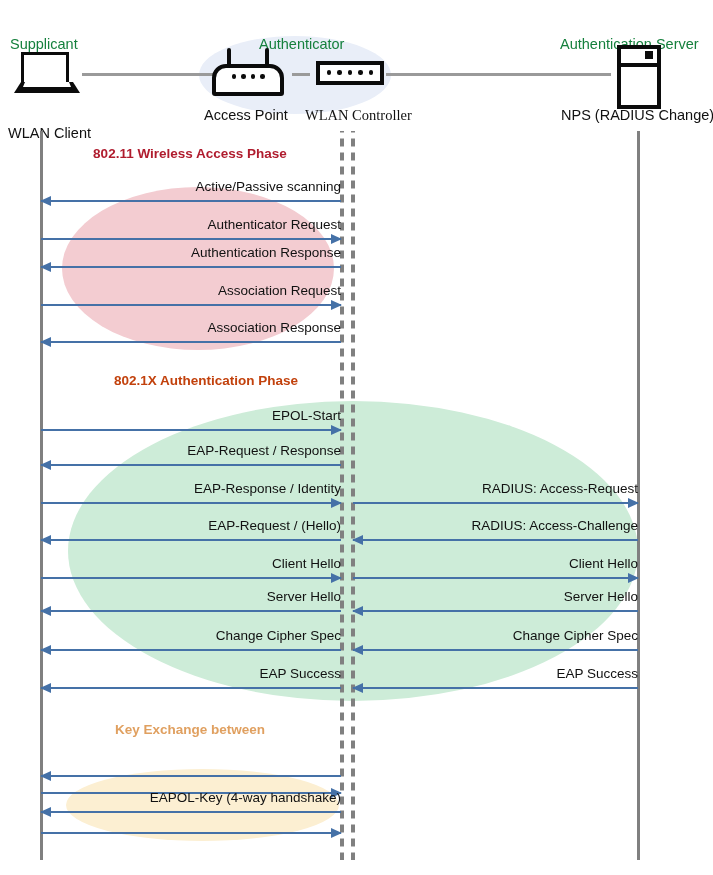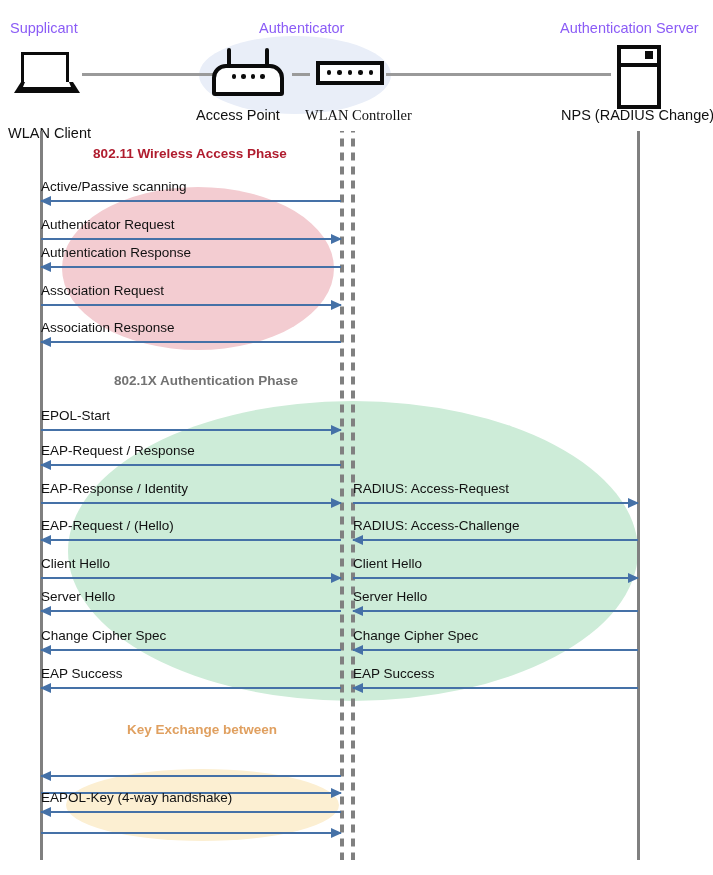--- a/index.html
+++ b/index.html
@@ -12,23 +12,24 @@
     width:713px;
     height:875px;
     background:#ffffff;
     overflow:hidden;
   }
 
   
   .actor-title{
     position:absolute;
     font-size:14.5px;
-    color:#8b5cf6;
+    color:#15803d;
     white-space:nowrap;
     letter-spacing:0px;
+    margin-top:16px;
   }
   .actor-caption{
     position:absolute;
     font-size:14.5px;
     color:#111111;
     white-space:nowrap;
   }
 
   .auth-blob{
     position:absolute;
@@ -158,21 +159,21 @@
     border-left:11px solid #4571a7;
   }
   .msg.to-left .head{
     left:-1px;
     border-right:11px solid #4571a7;
   }
   .msg .caption{
     position:absolute;
     left:0;right:0;
     bottom:6px;
-    text-align:left;
+    text-align:right;
     font-size:13.5px;
     color:#111111;
     white-space:nowrap;
   }
 </style>
 </head>
 <body>
 
 <div id="stage">
 
@@ -223,36 +224,36 @@
 
   <div class="icon-wrap" style="left:617px; top:45px;">
     <div class="server">
       <div class="case"></div>
       <div class="bay"></div>
       <div class="led"></div>
     </div>
   </div>
 
   <div class="actor-caption" style="left:8px;   top:125px;">WLAN Client</div>
-  <div class="actor-caption" style="left:196px; top:107px;">Access Point</div>
+  <div class="actor-caption" style="left:204px; top:107px;">Access Point</div>
   <div class="actor-caption" style="left:305px; top:107px;font-family:Liberation Serif, serif;">WLAN Controller</div>
   <div class="actor-caption" style="left:561px; top:107px;">NPS (RADIUS Change)</div>
 
   <div class="lifeline" style="left:40px;  top:131px; height:729px;"></div>
   <div class="lifeline-dashed" style="left:340px; top:131px; height:729px;"></div>
   <div class="lifeline-dashed" style="left:351px; top:131px; height:729px;"></div>
   <div class="lifeline" style="left:637px; top:131px; height:729px;"></div>
 
   <div class="blob" style="left:62px;  top:187px; width:272px; height:163px; background:#f3ccd1;"></div>
   <div class="blob" style="left:68px;  top:401px; width:570px; height:300px; background:#cdecd8;"></div>
   <div class="blob" style="left:66px;  top:769px; width:273px; height:72px;  background:#fcefd2;"></div>
 
   <div class="phase-label" style="left:40px; width:300px; top:146px; color:#b01c2e;">802.11 Wireless Access Phase</div>
-  <div class="phase-label" style="left:40px; width:332px; top:373px; color:#737373;">802.1X Authentication Phase</div>
-  <div class="phase-label two-line" style="left:40px; width:300px; top:720px; color:#e0a060;margin-left:12px;">
+  <div class="phase-label" style="left:40px; width:332px; top:373px; color:#c2410c;">802.1X Authentication Phase</div>
+  <div class="phase-label two-line" style="left:40px; width:300px; top:720px; color:#e0a060;">
     <div>Key Exchange between</div>
   </div>
 
   <div id="messages-layer">
       <div class="msg to-left" style="left: 41px; top: 200px; width: 300px;">
         <div class="shaft" style="width: 100%;"></div>
         <div class="head"></div>
         <div class="caption">Active/Passive scanning</div>
       </div>
       <div class="msg to-right" style="left: 41px; top: 238px; width: 300px;">

